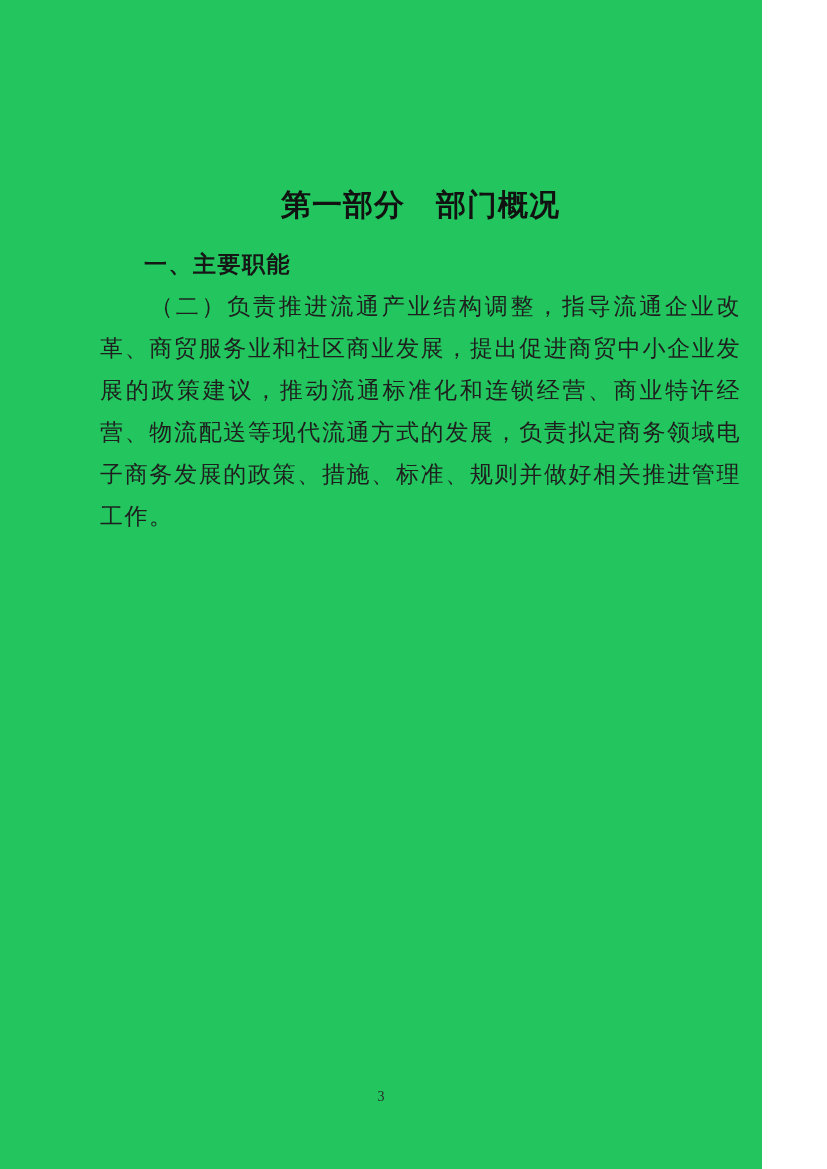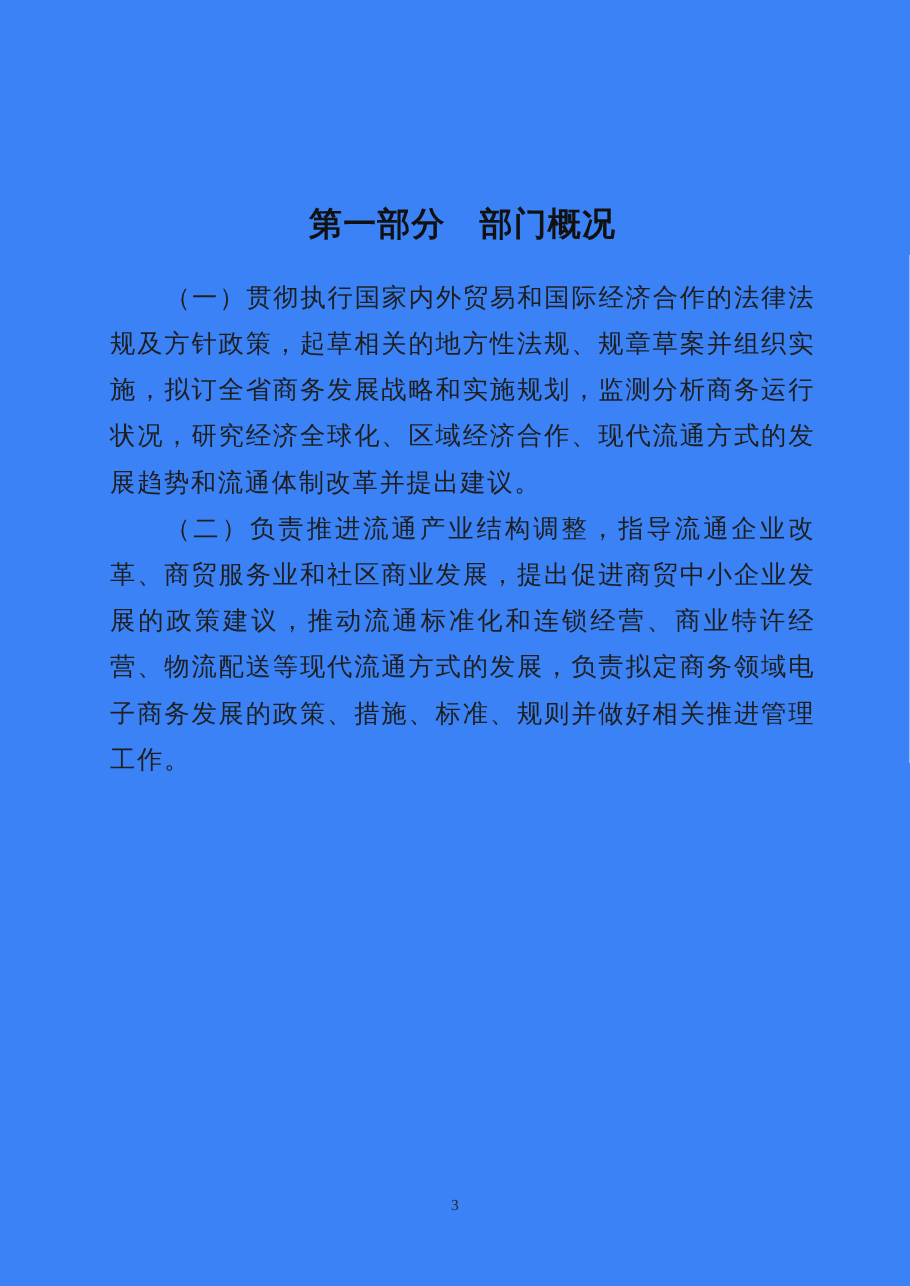--- a/index.html
+++ b/index.html
@@ -2,23 +2,23 @@
 <html><head>
 <meta charset="utf-8">
 <style>
   html, body {
     margin: 0;
     padding: 0;
     background: #ffffff;
   }
   .page {
     position: relative;
-    width: 827px;
+    width: 762px;
     height: 1169px;
-    background: #3b82f6;
+    background: #22c55e;
     overflow: hidden;
     font-family: "Liberation Serif", serif;
     color: #1c1c1c;
   }
   .content {
     position: absolute;
     left: 100px;
     top: 186px;
     width: 641px;
   }
@@ -62,17 +62,17 @@
     color: #2a2a2a;
     font-family: "Liberation Serif", serif;
   }
 </style>
 </head>
 <body>
 
 <div class="page">
   <div class="content">
     <h1 class="doc-title">第一部分　部门概况</h1>
-    <p class="para">（一）贯彻执行国家内外贸易和国际经济合作的法律法规及方针政策，起草相关的地方性法规、规章草案并组织实施，拟订全省商务发展战略和实施规划，监测分析商务运行状况，研究经济全球化、区域经济合作、现代流通方式的发展趋势和流通体制改革并提出建议。</p>
+    <h2 class="section-heading">一、主要职能</h2>
     <p class="para">（二）负责推进流通产业结构调整，指导流通企业改革、商贸服务业和社区商业发展，提出促进商贸中小企业发展的政策建议，推动流通标准化和连锁经营、商业特许经营、物流配送等现代流通方式的发展，负责拟定商务领域电子商务发展的政策、措施、标准、规则并做好相关推进管理工作。</p>
   </div>
   <div class="page-number">3</div>
 </div>
 
 </body></html>

